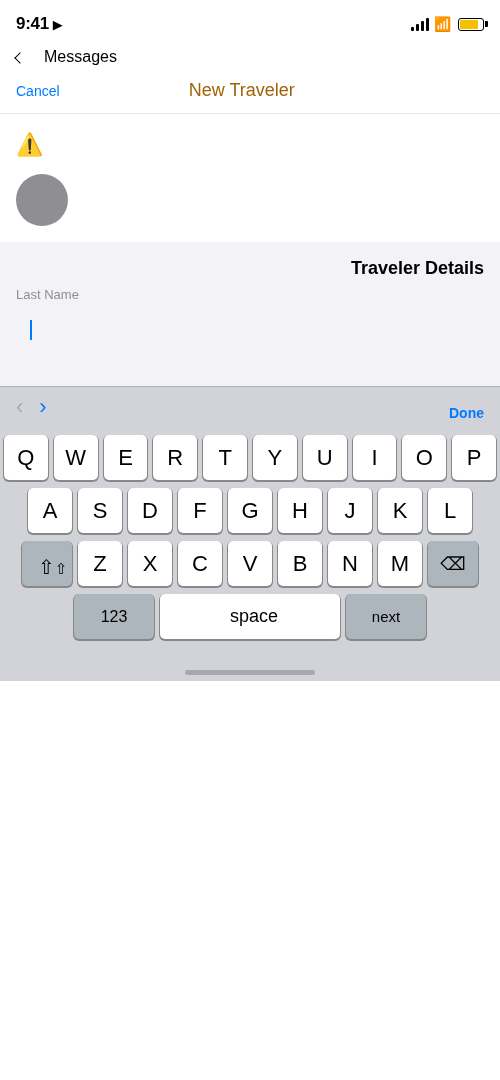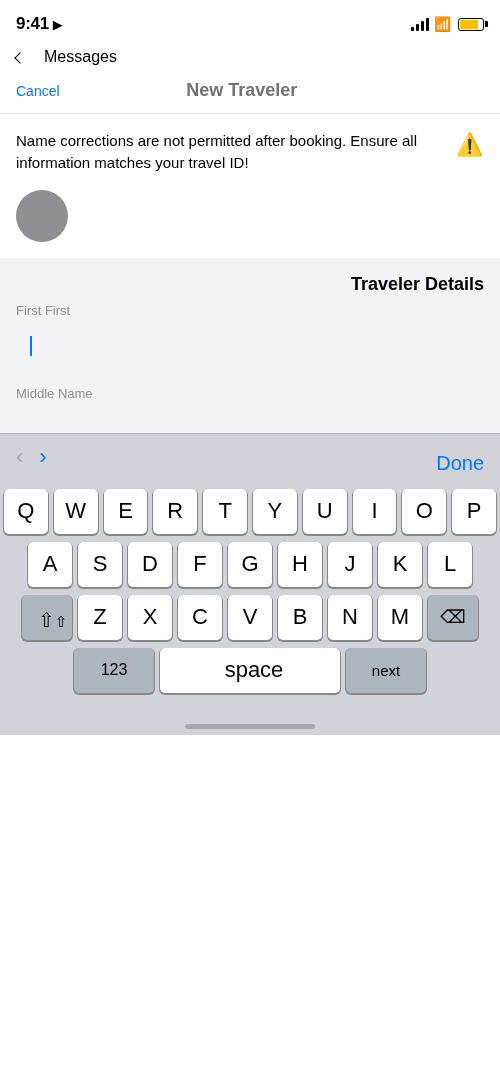--- a/index.html
+++ b/index.html
@@ -103,22 +103,22 @@
       background: #fff;
     }
     .header-cancel {
       font-size: 14px;
       color: #007aff;
       font-weight: 400;
       cursor: pointer;
     }
     .header-title {
       font-size: 18px;
-      font-weight: 700;
-      color: #737373;
+      font-weight: 400;
+      color: #a16207;
     }
     .header-spacer {
       width: 60px;
     }
 
     
     .warning-banner {
       display: flex;
       align-items: flex-start;
       justify-content: space-between;
@@ -211,23 +211,23 @@
     }
     .toolbar-arrow {
       font-size: 18px;
       color: #888;
       cursor: pointer;
     }
     .toolbar-arrow.active {
       color: #007aff;
     }
     .toolbar-done {
-      font-size: 20px;
+      font-size: 14px;
       color: #007aff;
-      font-weight: 400;
+      font-weight: 700;
       cursor: pointer;
       margin-top: 12px;
     }
 
     
     .keyboard {
       background: #d1d3d8;
       padding: 8px 4px 4px 4px;
     }
     .key-row {
@@ -347,43 +347,41 @@
   <span>Messages</span>
 </div>
 
 <div class="header">
   <span class="header-cancel">Cancel</span>
   <span class="header-title">New Traveler</span>
   <div class="header-spacer"></div>
 </div>
 
 <div class="warning-banner">
-  <span class="warning-text">Name corrections are not permitted after booking. Ensure all information matches your travel ID!</span>
   <span class="warning-icon">⚠️</span>
 </div>
 
 <div class="avatar-area">
   <div class="avatar-circle"></div>
 </div>
 
 <div class="section-header">
   <span class="section-title">Traveler Details</span>
 </div>
 
 <div class="form-group">
 
   <div style="margin-bottom:16px;">
-    <div class="field-label">First First</div>
+    <div class="field-label">Last Name</div>
     <div class="field-input-wrapper active" style="padding: 12px 14px; min-height: 46px;">
       <span class="cursor-line"></span>
     </div>
   </div>
 
   <div style="margin-bottom:16px;">
-    <div class="field-label">Middle Name</div>
   </div>
 
 
 </div>
 
 <div class="keyboard-toolbar">
   <div class="toolbar-arrows">
     <span class="toolbar-arrow" style="font-size:22px; color:#aaa;">‹</span>
     <span class="toolbar-arrow active" style="font-size:22px; color:#007aff;">›</span>
   </div>
@@ -428,21 +426,21 @@
     <div class="key">B</div>
     <div class="key">N</div>
     <div class="key">M</div>
     <div class="key delete-key special">
       <span class="delete-icon-sym">⌫</span>
     </div>
   </div>
 
   <div class="key-row">
     <div class="key nums-key special">123</div>
-    <div class="key space-key" style="font-size:22px;padding-left:8px;">space</div>
+    <div class="key space-key" style="font-size:18px;padding-left:8px;">space</div>
     <div class="key next-key special">next</div>
   </div>
 
 </div>
 
 <div class="home-indicator">
   <div class="home-bar"></div>
 </div>
 
 </body></html>

